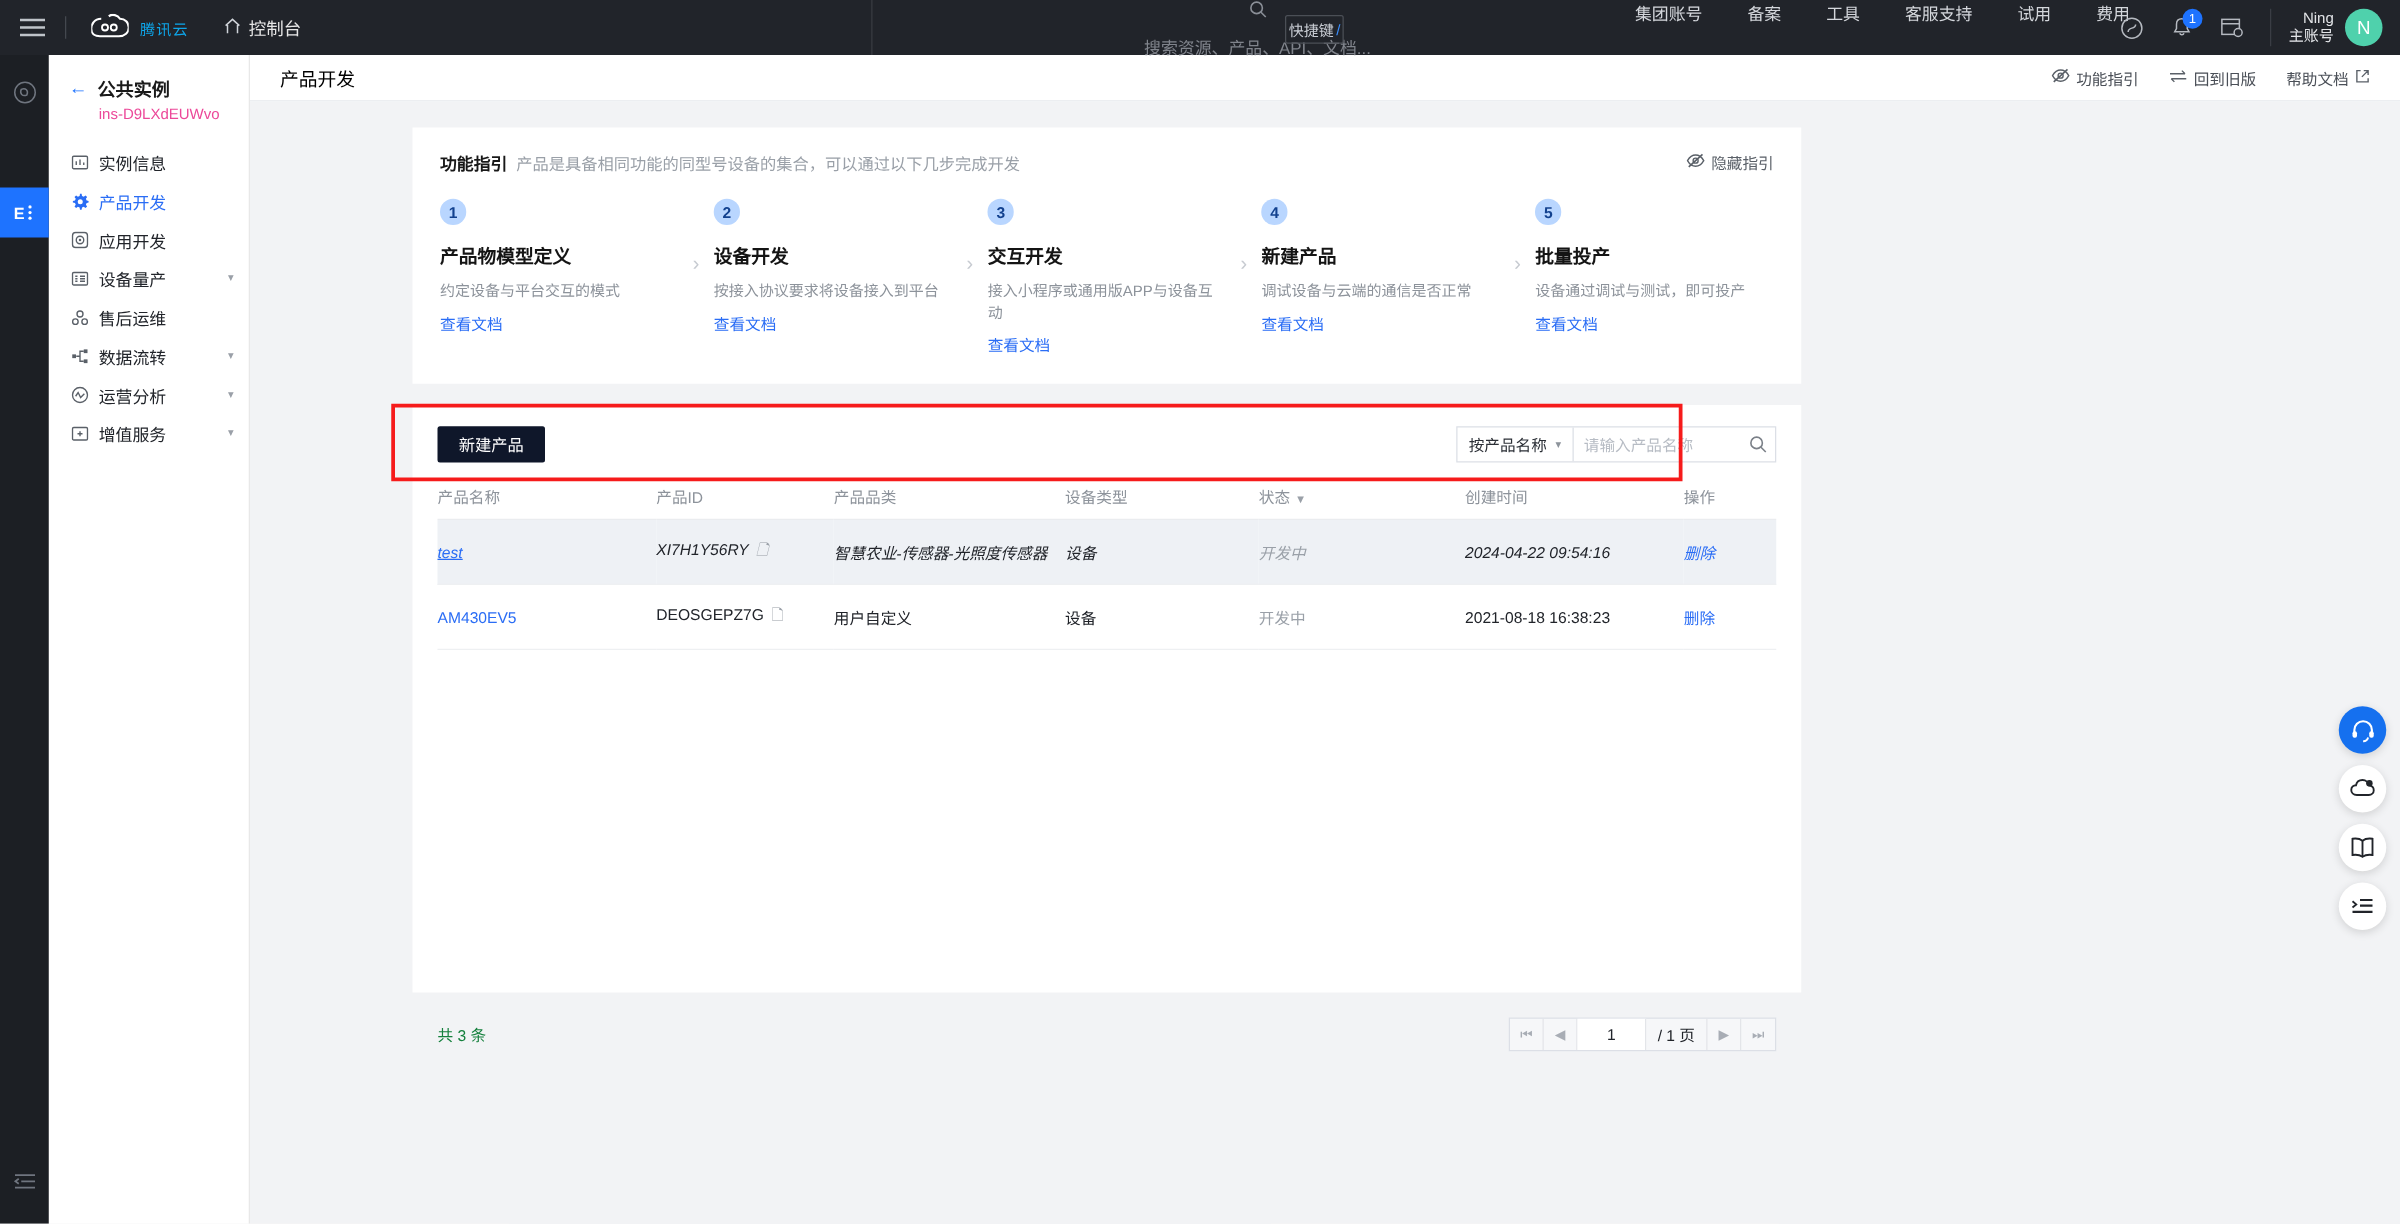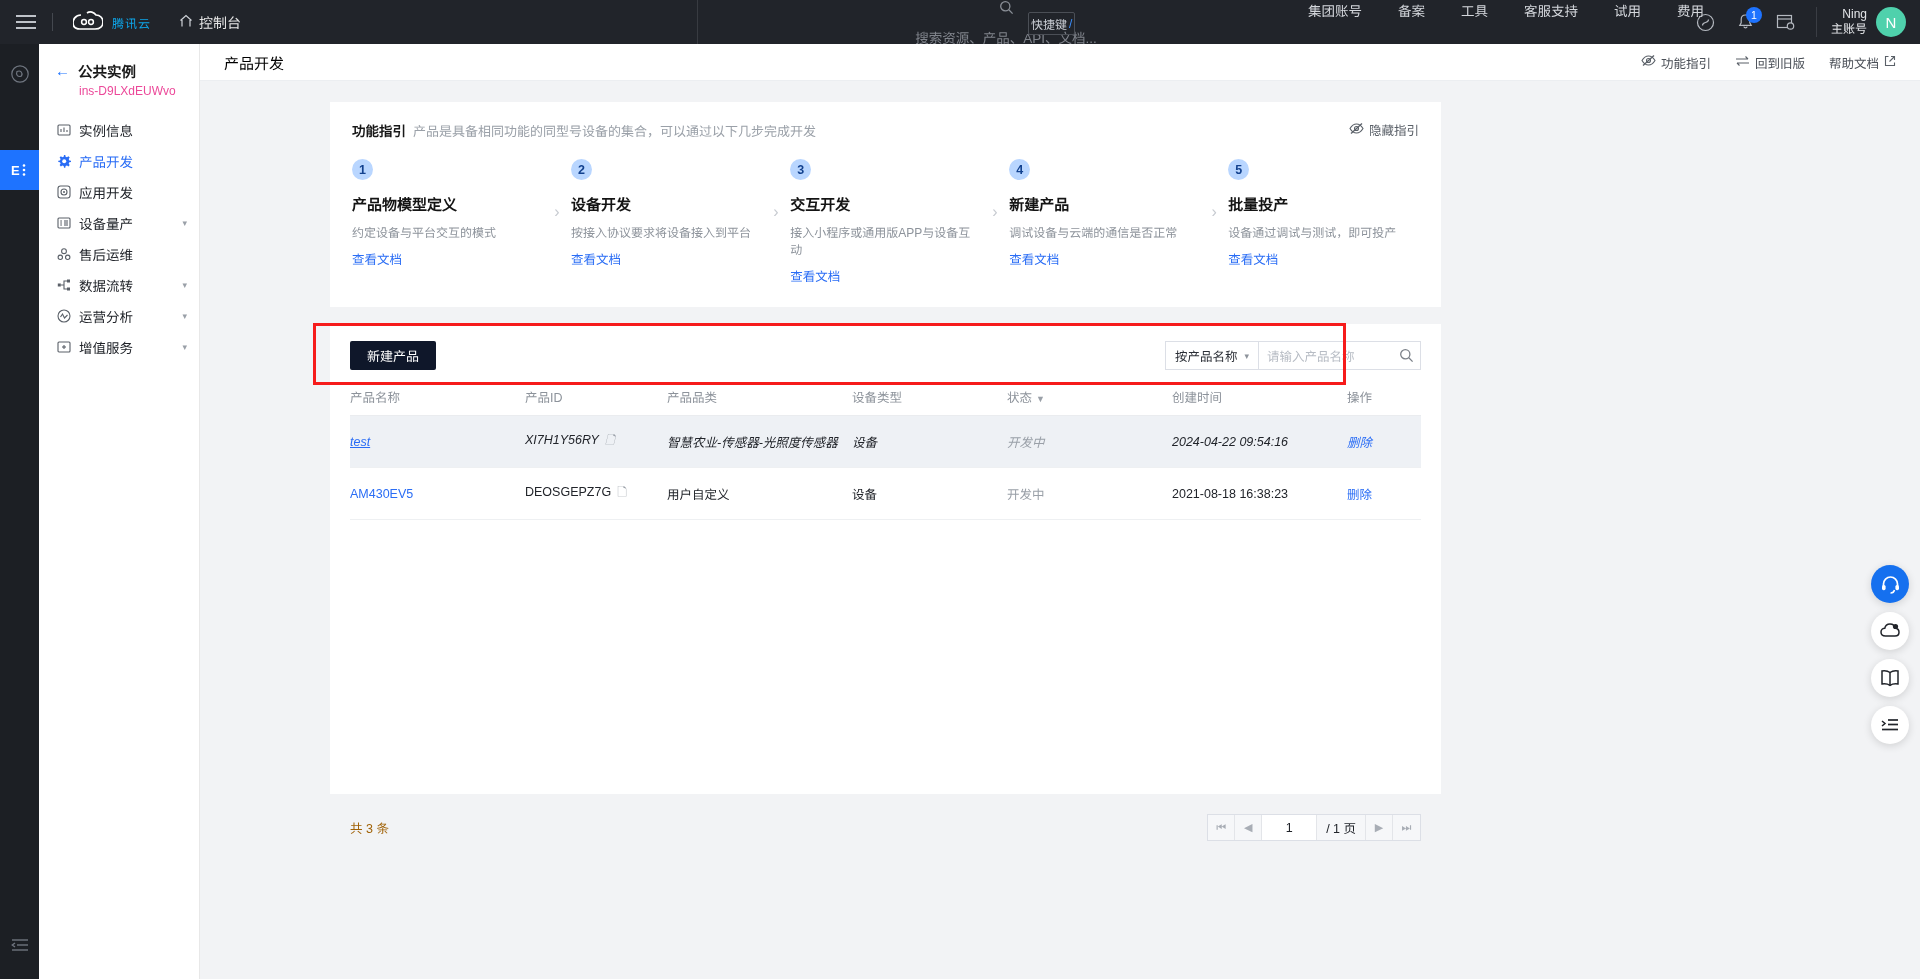--- a/index.html
+++ b/index.html
@@ -150,21 +150,21 @@
   }
   td { font-size: 12.5px; color: #21242a; padding: 15px 0; border-bottom: 1px solid #eef0f2; }
   tr.hl td { background: #eef1f5; font-style: italic; }
   .cell-link { color: #2a6df5; cursor: pointer; }
   .cell-link.u { text-decoration: underline; }
   .copy-ic { color: #9aa0a8; margin-left: 6px; cursor: pointer; font-size: 12px; }
   .status { color: #9aa0a8; }
   .sort-ic { color: #9aa0a8; font-size: 9px; margin-left: 4px; }
 
   .pager { display: flex; align-items: center; justify-content: space-between; padding: 20px 20px 0 20px; width: 1111px; }
-  .pager-total { font-size: 12.5px; color: #a16207; }
+  .pager-total { font-size: 12.5px; color: #15803d; }
   .pager-ctrl { display: flex; align-items: center; border: 1px solid #dcdfe6; height: 27px; background: #f6f7f9; }
   .pg-btn { width: 27px; height: 25px; display: flex; align-items: center; justify-content: center; color: #a8adb5; font-size: 11px; cursor: pointer; border-right: 1px solid #e3e5e9; }
   .pg-input { width: 55px; height: 25px; background: #fff; border-right: 1px solid #e3e5e9; display:flex; align-items:center; justify-content:center; font-size: 12.5px; color: #21242a; }
   .pg-total { padding: 0 9px; font-size: 12.5px; color: #21242a; display:flex; align-items:center; height:25px; border-right: 1px solid #e3e5e9; }
 
   
   #hl-rect {
     position: absolute; left: 313px; top: 323px; width: 1033px; height: 62px;
     border: 3px solid #f61b1b; pointer-events: none; z-index: 25;
   }

